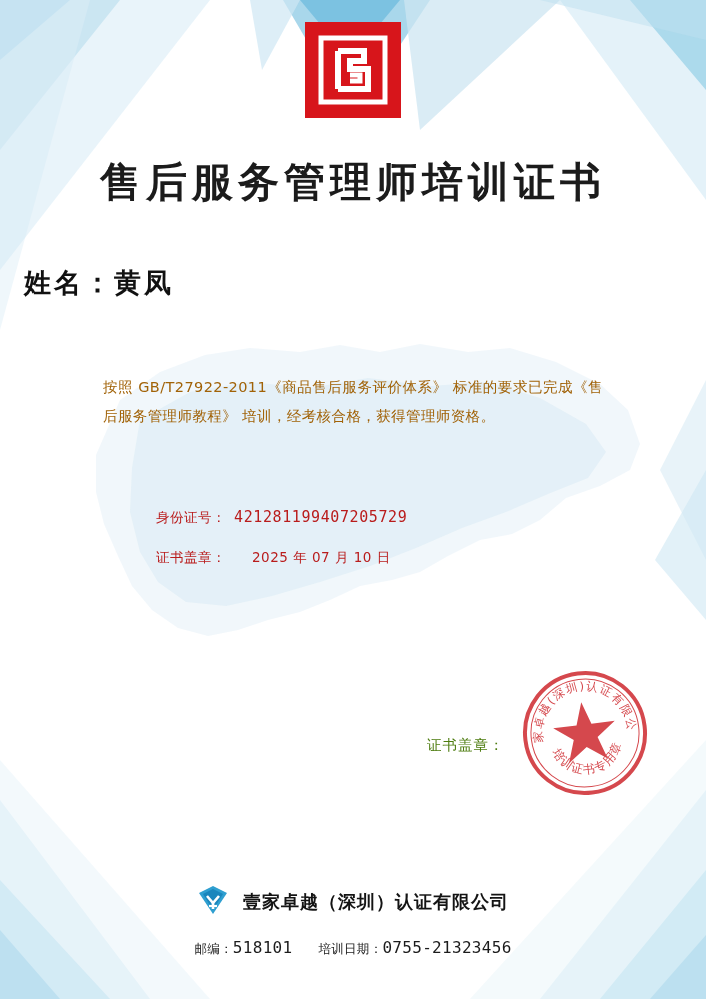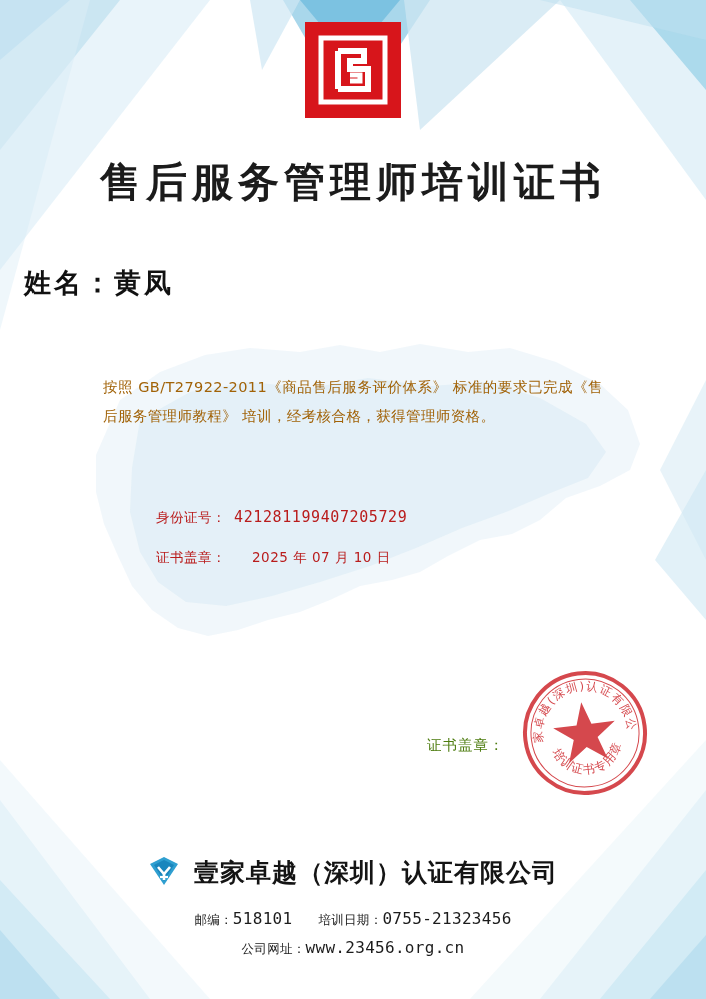--- a/index.html
+++ b/index.html
@@ -153,21 +153,21 @@
   }
   .company-row {
     display: flex;
     align-items: center;
     justify-content: center;
     gap: 14px;
     margin-bottom: 13px;
   }
   .company-name {
     font-family: Liberation Serif, serif;
-    font-size: 25px;
+    font-size: 18px;
     font-weight: bold;
     letter-spacing: 1px;
     color: #141414;
   }
   .footer-line {
     font-size: 12.5px;
     color: #1c1c1c;
     line-height: 1.85;
     letter-spacing: 0.3px;
   }
@@ -285,18 +285,15 @@
           <path d="M10 12 L16 19 L22 12" stroke="#ffffff" stroke-width="2.6" fill="none"></path>
           <path d="M16 19 V25" stroke="#ffffff" stroke-width="2.6" fill="none"></path>
           <path d="M12 22 H20" stroke="#ffffff" stroke-width="2.2" fill="none"></path>
         </svg>
       </span>
       <span class="company-name">壹家卓越（深圳）认证有限公司</span>
     </div>
     <div class="footer-line">
       <span>邮编：</span><span class="mono">518101</span><span class="sep"></span><span>培训日期：</span><span class="mono">0755-21323456</span>
     </div>
-    <div class="footer-line">
-      <span>公司网址：</span><span class="mono">www.23456.org.cn</span>
-    </div>
   </div>
 
 </div>
 
 </body></html>

